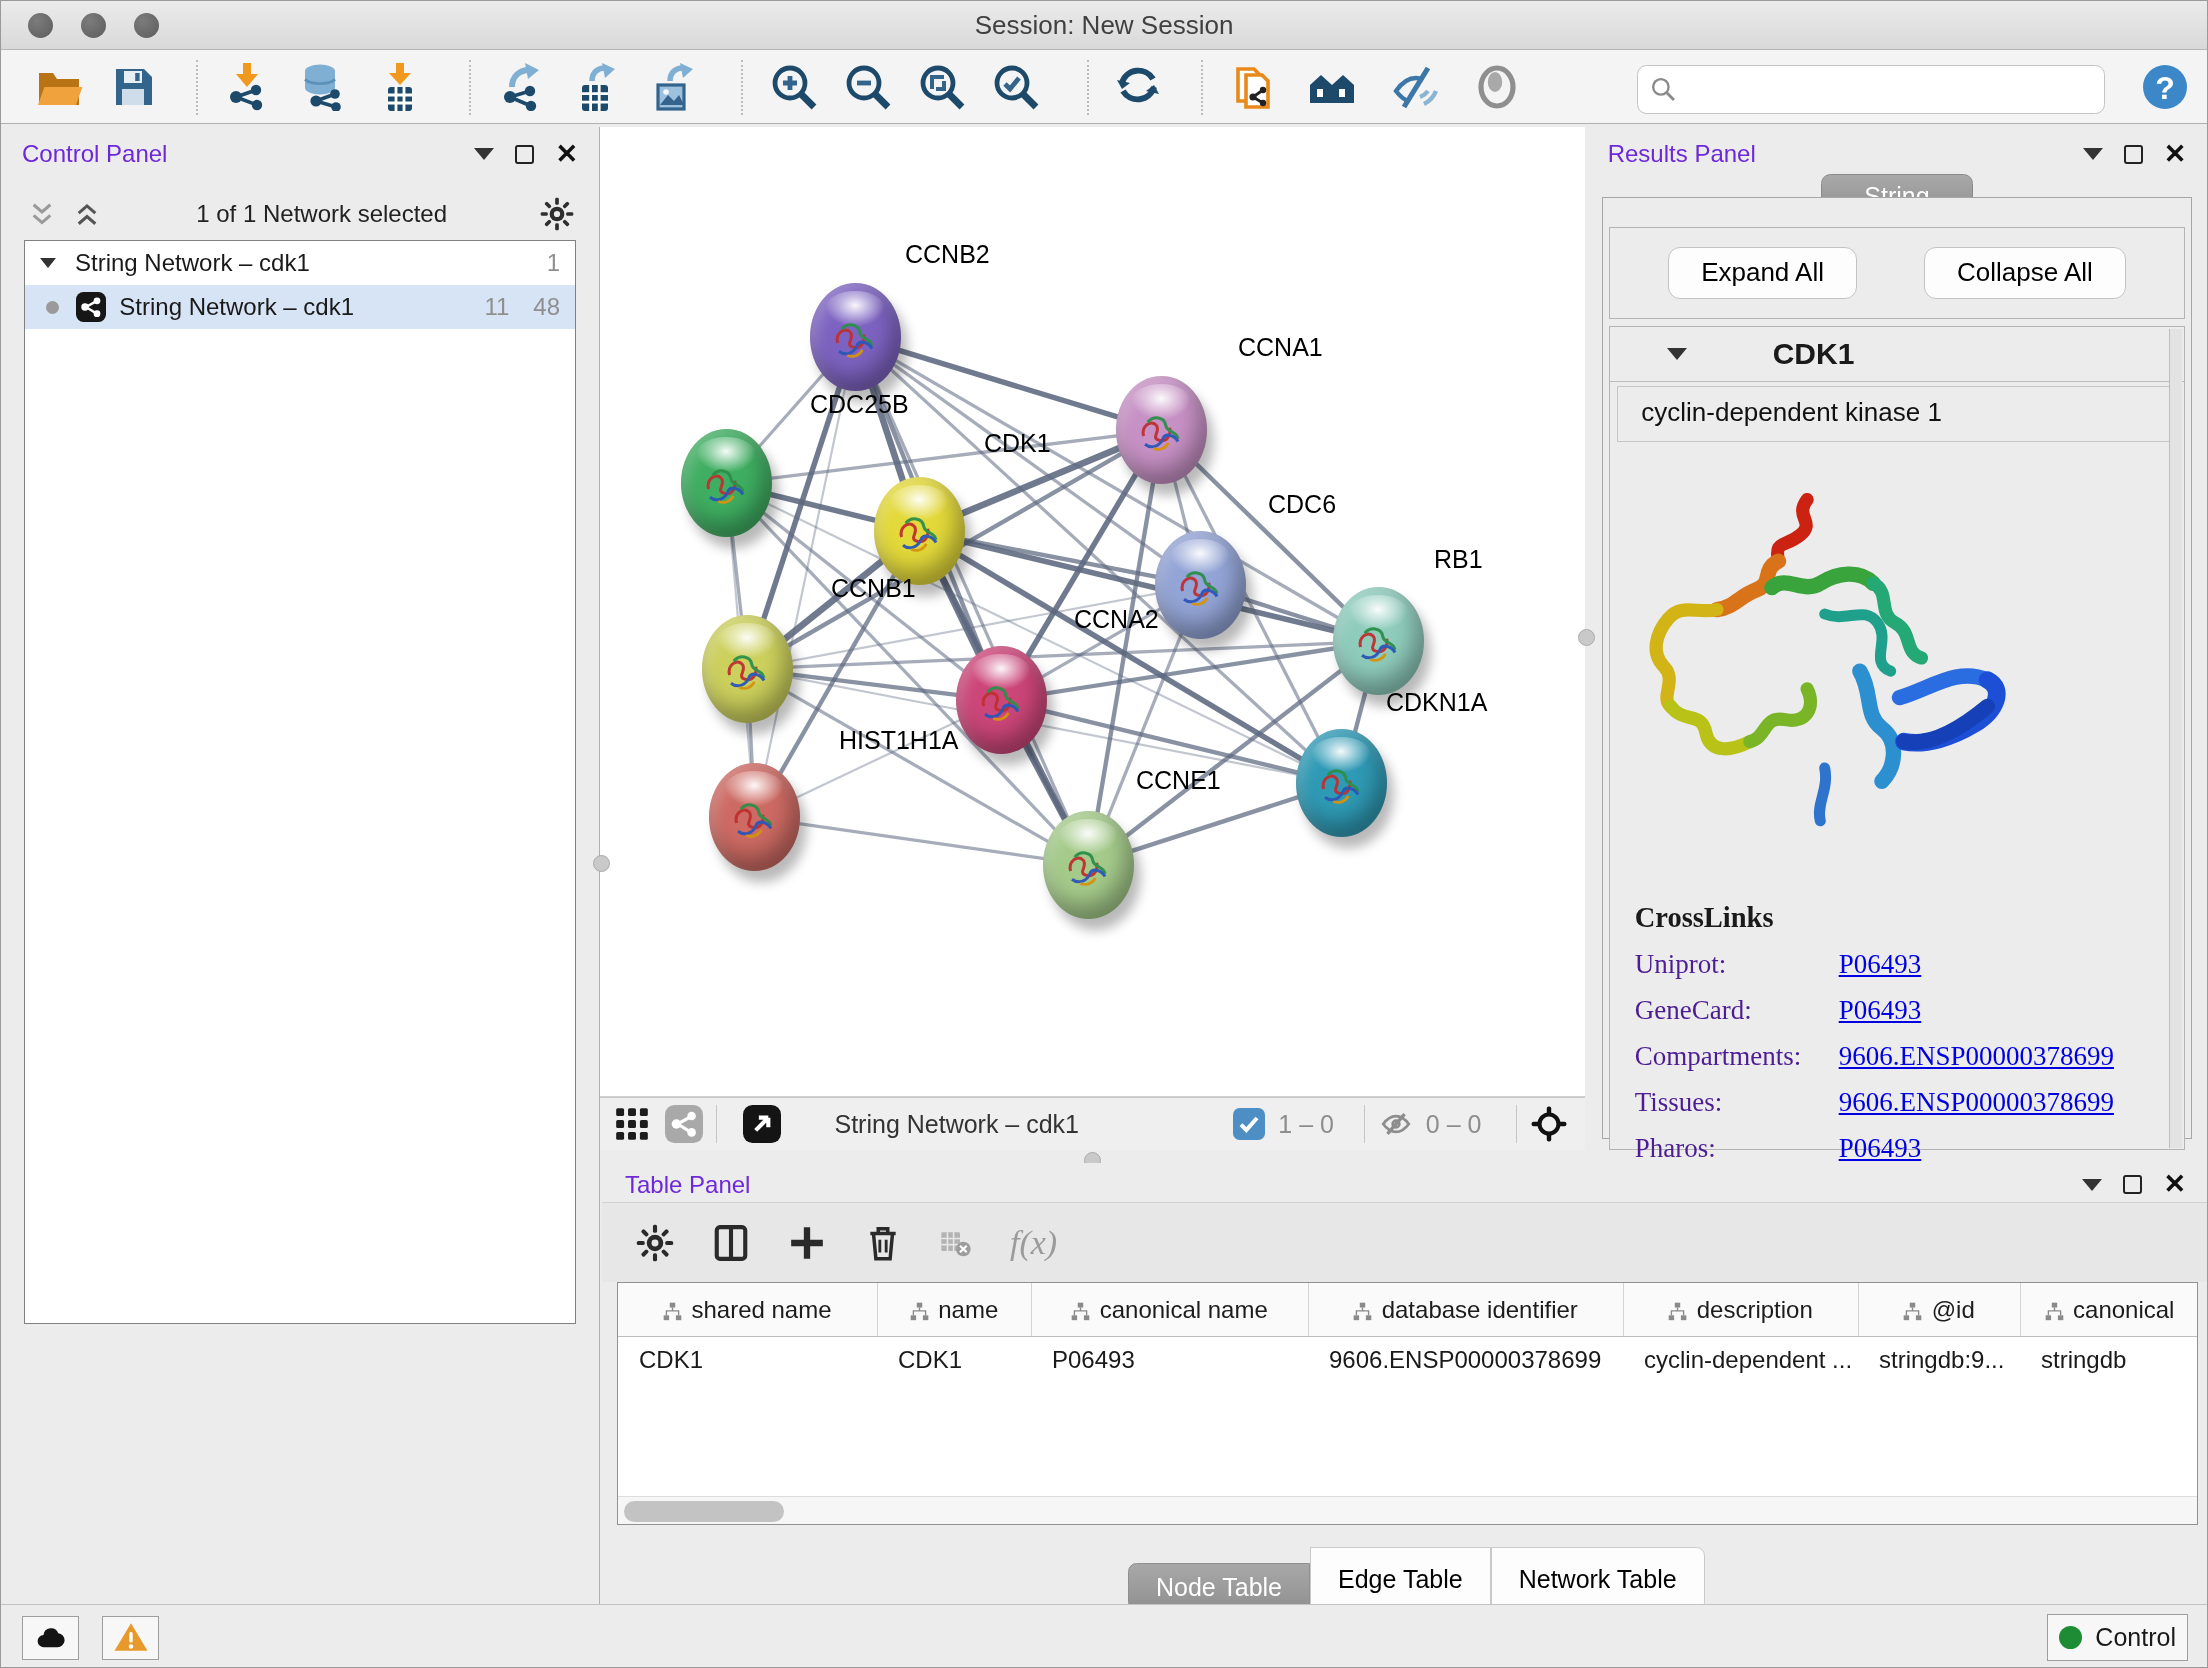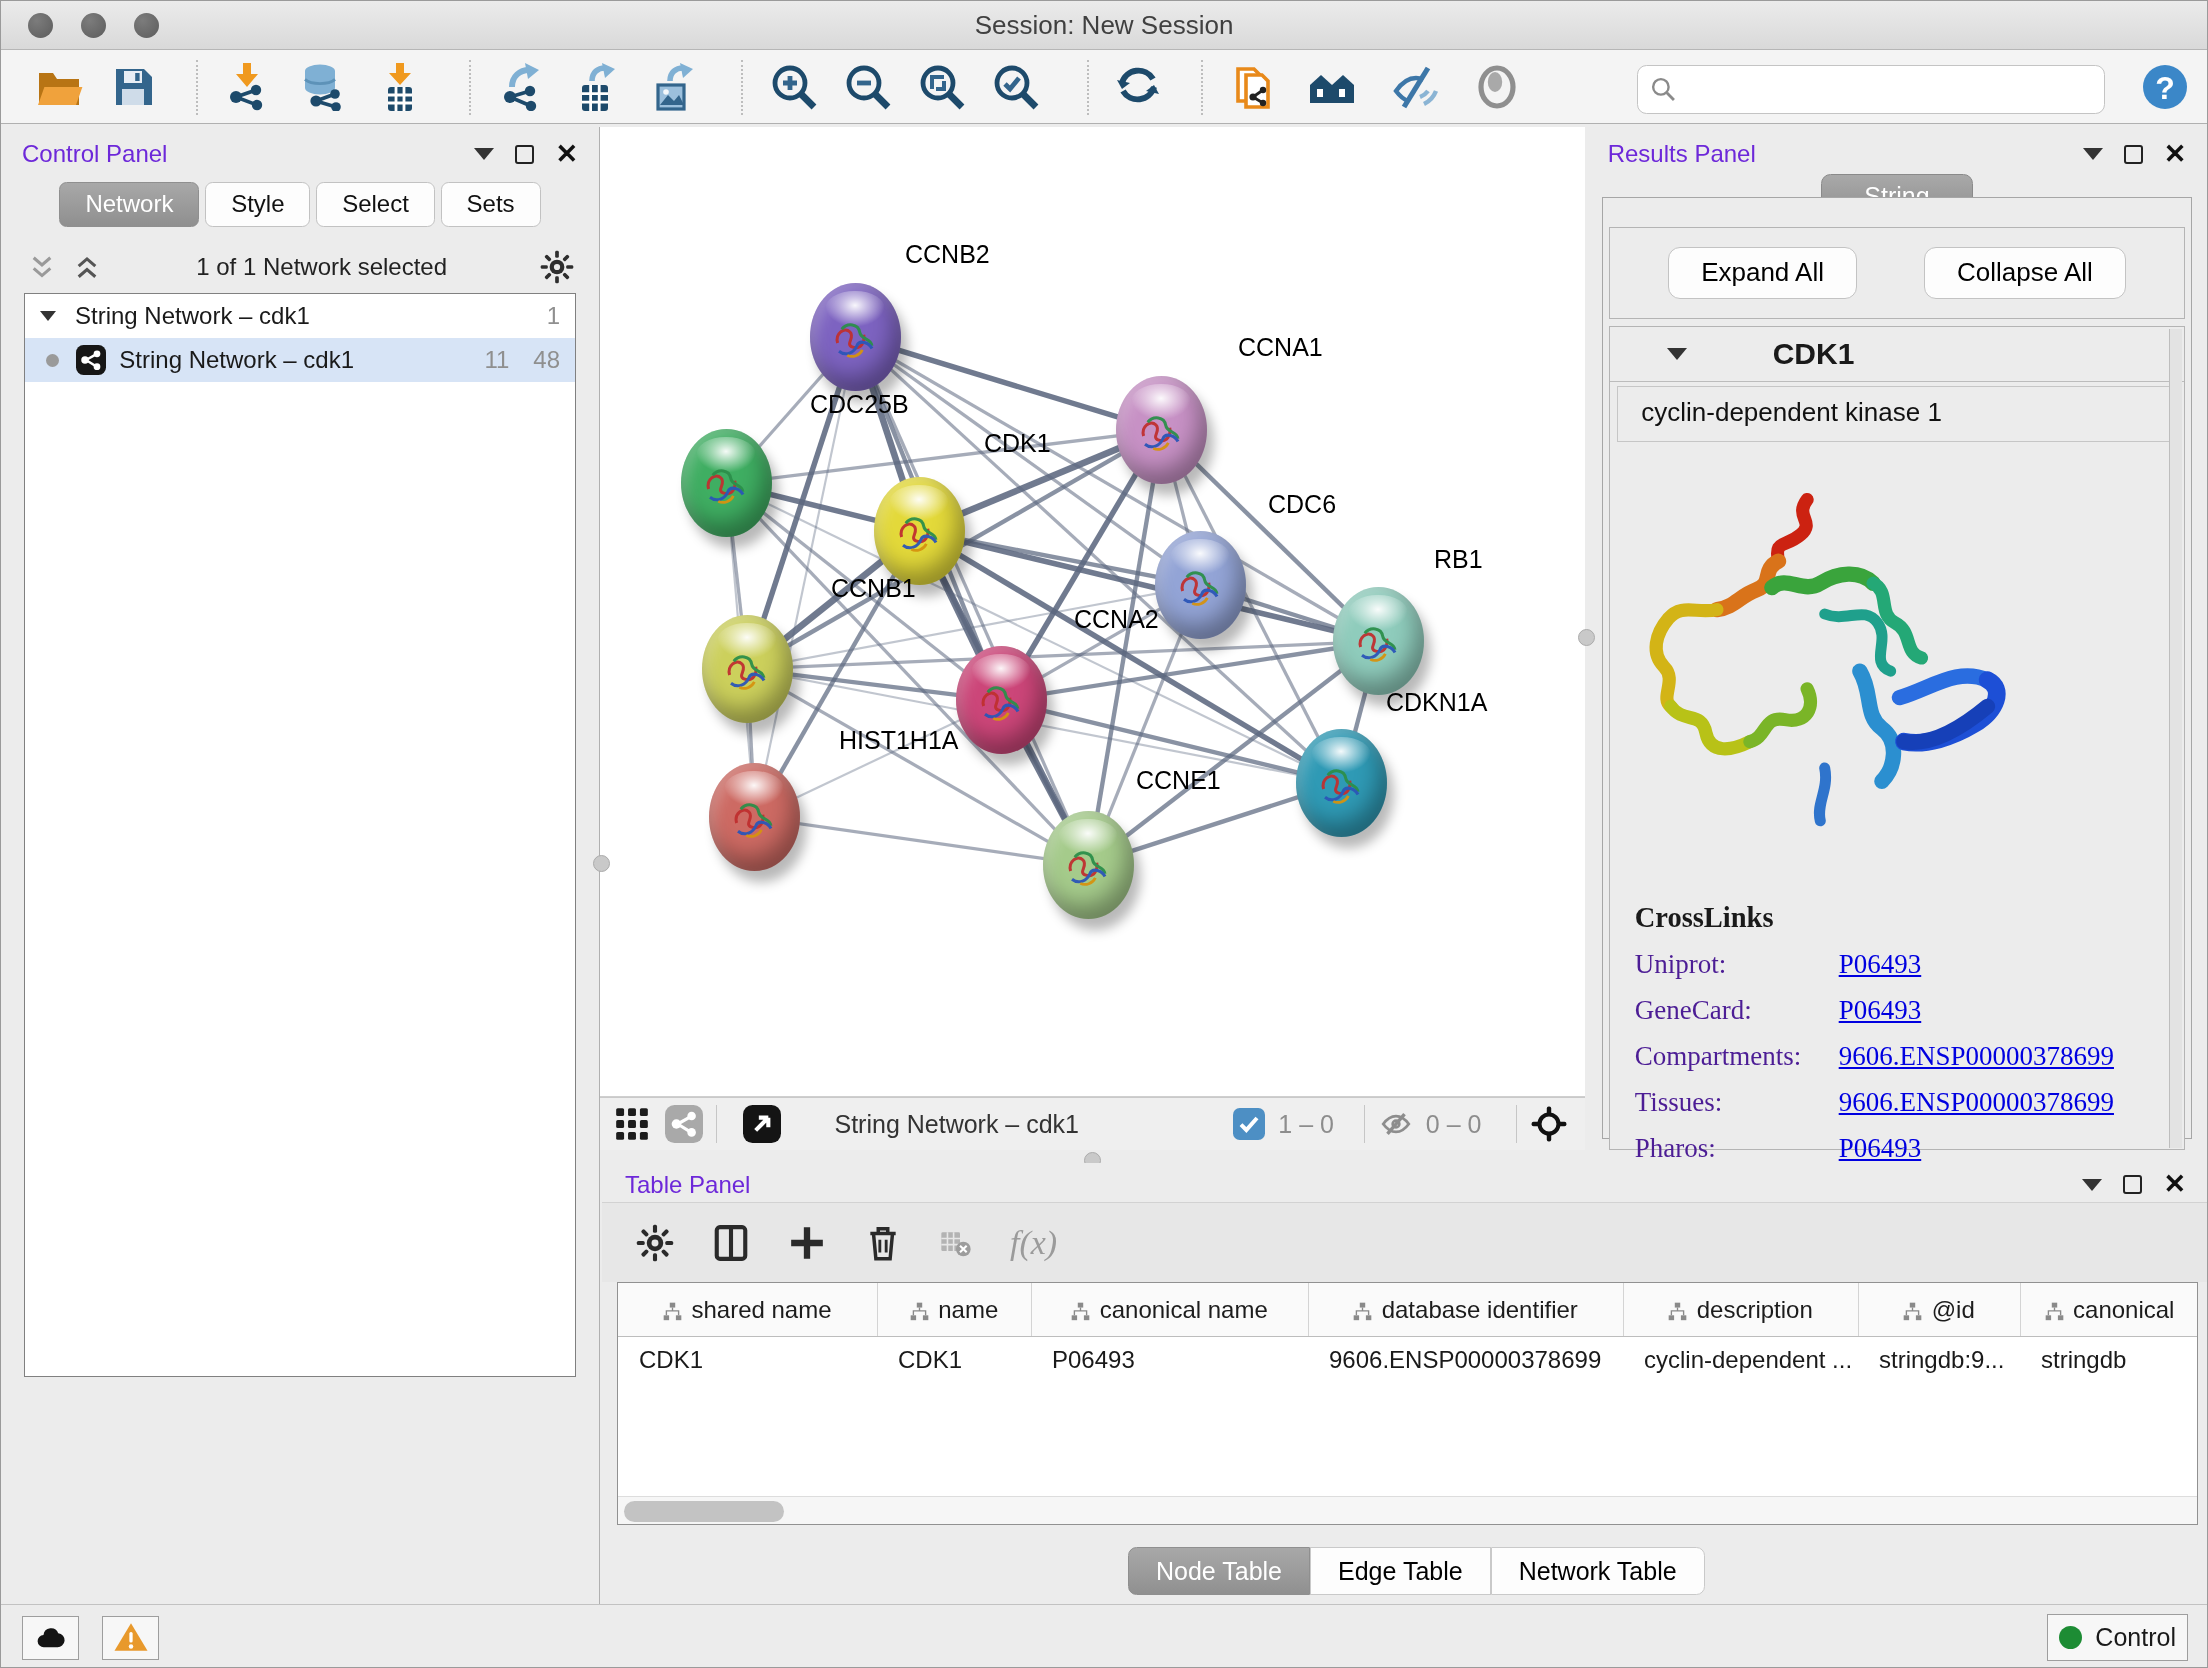--- a/index.html
+++ b/index.html
@@ -95,21 +95,21 @@
   #tp-grid { margin:0 11.4px 0 15px; background:#fff; border:1.9px solid #919191; height:243px; position:relative; overflow:hidden; }
   #tp-table { width:100%; border-collapse:collapse; table-layout:fixed; }
   #tp-table th { border-right:1.9px solid #d4d4d4; border-bottom:1.9px solid #bdbdbd; height:53px;
     font-size:24px; font-weight:normal; color:#1c1c1c; text-align:center; white-space:nowrap; overflow:hidden; background:#fafafa; }
   #tp-table td { font-size:24px; height:46px; padding-left:21px; white-space:nowrap; overflow:hidden; }
   .hdr-ic { display:inline-block; vertical-align:-2.9px; margin-right:9.5px; }
   #tp-hscroll { position:absolute; left:0; bottom:0; width:100%; height:28.5px; background:#f6f6f6; border-top:1px solid #ddd; }
   #tp-hthumb { position:absolute; left:5.7px; top:3.8px; width:160px; height:21px; border-radius:10.5px; background:#c3c3c3; }
   #tp-tabs { position:absolute; left:526px; top:384px; display:flex; }
   .tp-tab { font-size:25px; padding:8.6px 27px; border:1px solid #c9c9c9; background:#fdfdfd; }
-  .tp-tab:first-child { border-radius:8.6px 0 0 8.6px; }
+  .tp-tab:first-child { border-radius:8.6px 0 0 8.6px;margin-top:16px; }
   .tp-tab:last-child { border-radius:0 8.6px 8.6px 0; }
   .tp-tab.active { background:linear-gradient(#a8a8a8,#909090); color:#fff; border-color:#8f8f8f; }
   
   #statusbar { position:absolute; left:0; top:1603px; width:2208px; height:66px; background:#ececec; border-top:1.9px solid #c2c2c2; }
   .sb-btn { position:absolute; top:10.5px; width:57px; height:44px; background:#f7f7f7; border:1.9px solid #9e9e9e;
     display:flex; align-items:center; justify-content:center; }
   #memory-btn { position:absolute; right:21px; top:8.6px; width:141px; height:47px; background:#f7f7f7; border:1.9px solid #9e9e9e;
     display:flex; align-items:center; justify-content:center; gap:13.3px; font-size:25px; }
   #memory-btn .g-dot { width:23px; height:23px; border-radius:50%; background:#1d8c34; }
   .vsplit-dot { position:absolute; z-index:50; }
@@ -295,26 +295,20 @@
 
     <div id="control-panel">
       <div class="panel-head">
         <div class="panel-title">Control Panel</div>
         <div class="panel-controls">
           <div class="tri-down"></div>
           <div class="float-box"></div>
           <div class="close-x">✕</div>
         </div>
       </div>
-      <div id="cp-tabs">
-          <button class="seg-tab active">Network</button>
-          <button class="seg-tab">Style</button>
-          <button class="seg-tab">Select</button>
-          <button class="seg-tab">Sets</button>
-        </div>
       <div id="cp-toolrow">
         <svg class="chev" width="32" height="28.5" viewBox="0 0 24 24" fill="none" stroke="#9a9a9a" stroke-width="2.6">
             <path d="M5 4l7 6 7-6M5 13l7 6 7-6"></path>
           </svg>
         <svg class="chev" width="32" height="28.5" viewBox="0 0 24 24" fill="none" stroke="#555" stroke-width="2.6" style="margin-left:13.3px">
             <path d="M5 20l7-6 7 6M5 11l7-6 7 6"></path>
           </svg>
         <div class="status">1 of 1 Network selected</div>
         <svg width="34" height="34" viewBox="0 0 24 24">
             <g fill="#2e2e2e">

